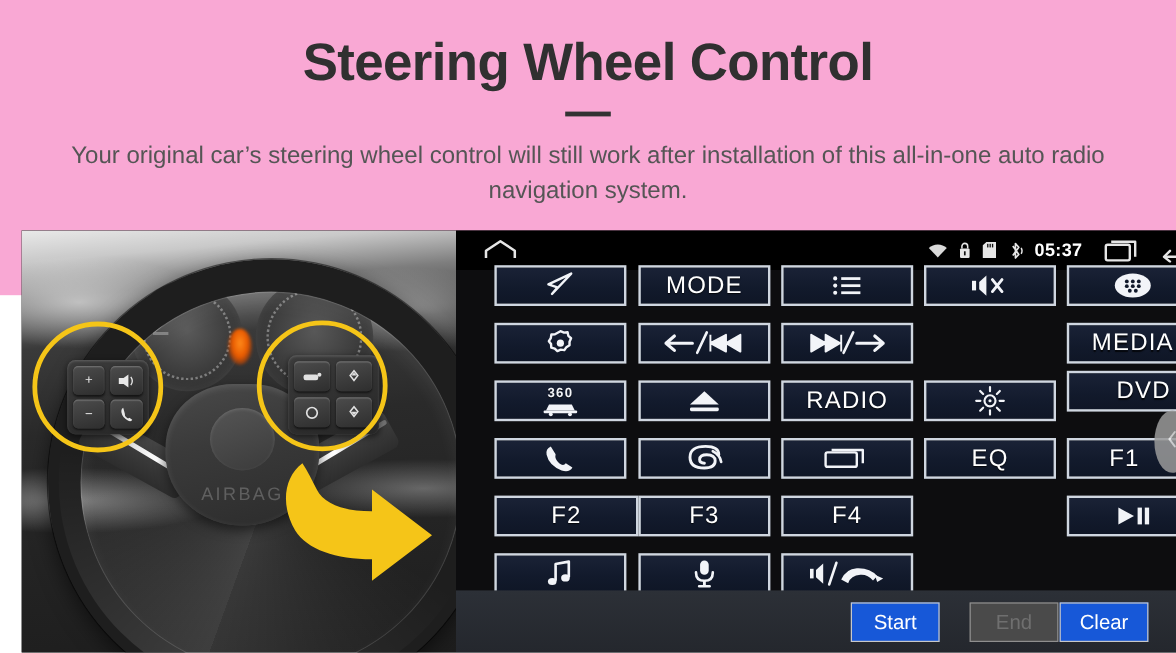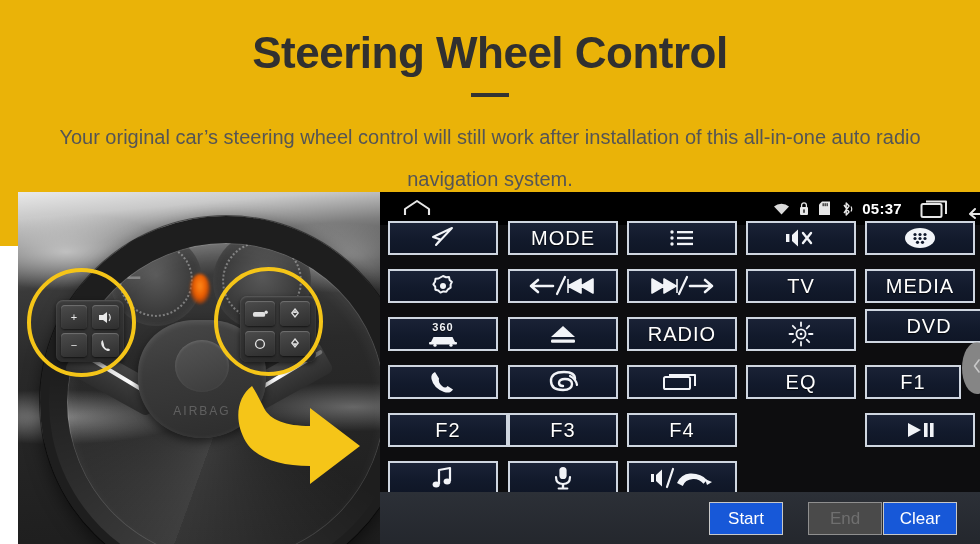--- a/index.html
+++ b/index.html
@@ -5,32 +5,32 @@
   html,body{margin:0;padding:0;}
   body{
     width:980px;height:544px;overflow:hidden;
     background:#ffffff;
     font-family:"Liberation Sans", sans-serif;
     -webkit-font-smoothing:antialiased;
   }
   .page{position:relative;width:980px;height:544px;overflow:hidden;background:#fff;}
 
   
-  .header{position:absolute;left:0;top:0;width:980px;height:246px;background:#eab308;}
+  .header{position:absolute;left:0;top:0;width:980px;height:246px;background:#f9a8d4;}
   .title{
     position:absolute;left:0;top:27px;width:980px;text-align:center;
     font-size:44px;line-height:52px;font-weight:bold;color:#303030;
     letter-spacing:-0.5px;
   }
   .divider{
     position:absolute;left:471px;top:93px;width:38px;height:4px;background:#333;
   }
   .subtitle{
     position:absolute;left:38px;top:116px;width:904px;text-align:center;
-    font-size:20px;line-height:42px;color:#555;font-weight:400;
+    font-size:20px;line-height:29px;color:#555;font-weight:400;
   }
 
   
   .photo{
     position:absolute;left:18px;top:192px;width:362px;height:352px;
     background:#1a1a1a;overflow:hidden;
   }
   .photo-bg{
     position:absolute;inset:0;
     background:
@@ -83,21 +83,21 @@
     background:linear-gradient(165deg,#4a4a4a 0%,#3a3a3a 40%,#2c2c2c 100%);
     box-shadow:inset 0 2px 6px rgba(255,255,255,.12), 0 4px 10px rgba(0,0,0,.5);
   }
   .hub-circle{
     position:absolute;left:37px;top:20px;width:54px;height:52px;border-radius:50%;
     background:linear-gradient(160deg,#555,#3b3b3b);
     box-shadow:inset 0 1px 3px rgba(255,255,255,.15);
   }
   .hub-text{
     position:absolute;left:0;top:84px;width:128px;text-align:center;
-    font-size:12px;color:rgba(200,200,200,.30);letter-spacing:2px;
+    font-size:15px;color:rgba(200,200,200,.30);letter-spacing:2px;
   }
   .spoke{position:absolute;background:linear-gradient(180deg,#454545,#2d2d2d);}
   .spoke-l{left:48px;top:170px;width:96px;height:34px;transform:rotate(29deg);border-radius:6px;}
   .spoke-r{left:218px;top:170px;width:96px;height:34px;transform:rotate(-29deg);border-radius:6px;}
   .chrome{position:absolute;height:4px;border-radius:3px;
     background:linear-gradient(90deg,rgba(255,255,255,.1),#e4e4e4 35%,#fff 55%,rgba(255,255,255,.25));}
   .chrome-l{left:52px;top:186px;width:112px;transform:rotate(31deg);}
   .chrome-r{left:200px;top:186px;width:112px;transform:rotate(-31deg);}
 
   
@@ -142,20 +142,21 @@
   }
   .btn{
     position:absolute;height:34px;
     background:linear-gradient(180deg,#1a2236 0%,#121a2c 55%,#0f1626 100%);
     border:2px solid #cfd6e0;
     box-sizing:border-box;
     display:flex;align-items:center;justify-content:center;
     color:#fff;font-size:20px;letter-spacing:1px;
     text-shadow:0 1px 1px rgba(0,0,0,.8);
     font-family:"Liberation Sans", sans-serif;
+    margin-left:24px;
   }
   .btn svg{display:block;}
 
   .bottombar{
     position:absolute;left:0;top:300px;width:600px;height:52px;
     background:linear-gradient(180deg,#2c3037,#24272d);
   }
   .action{
     position:absolute;top:10px;width:74px;height:33px;
     display:flex;align-items:center;justify-content:center;
@@ -375,21 +376,20 @@
       </div>
       <div class="btn" style="left:247px;top:44px;width:110px;">
         <span>
           <svg width="72" height="22" viewBox="0 0 72 22" aria-hidden="true">
             <path d="M6 4 L18 11 L6 18 Z M18 4 L30 11 L18 18 Z M31 4 L31 18" fill="#f2f4f8" stroke="#f2f4f8" stroke-width="1.6" stroke-linejoin="round"></path>
             <path d="M41 2 L33 19" stroke="#f2f4f8" stroke-width="2.2" stroke-linecap="round"></path>
             <path d="M44 11 L66 11 M59 5 L66 11 L59 17" fill="none" stroke="#f2f4f8" stroke-width="2.6" stroke-linecap="round" stroke-linejoin="round"></path>
           </svg>
         </span>
       </div>
-      <div class="btn" style="left:366px;top:44px;width:110px;">TV</div>
       <div class="btn" style="left:485px;top:44px;width:110px;">MEDIA</div>
 
       <div class="btn" style="left:8px;top:92px;width:110px;">
         <span>
           <svg width="40" height="28" viewBox="0 0 40 28" aria-hidden="true">
             <text x="20" y="11" font-family="Liberation Sans, sans-serif" font-size="11" font-weight="bold" fill="#f2f4f8" text-anchor="middle">360</text>
             <path d="M8 22 L10.5 17 L29.5 17 L32 22 Z" fill="#f2f4f8"></path>
             <rect x="6" y="22" width="28" height="2.4" rx="1" fill="#f2f4f8"></rect>
             <circle cx="12" cy="25.2" r="1.6" fill="#f2f4f8"></circle>
             <circle cx="28" cy="25.2" r="1.6" fill="#f2f4f8"></circle>

